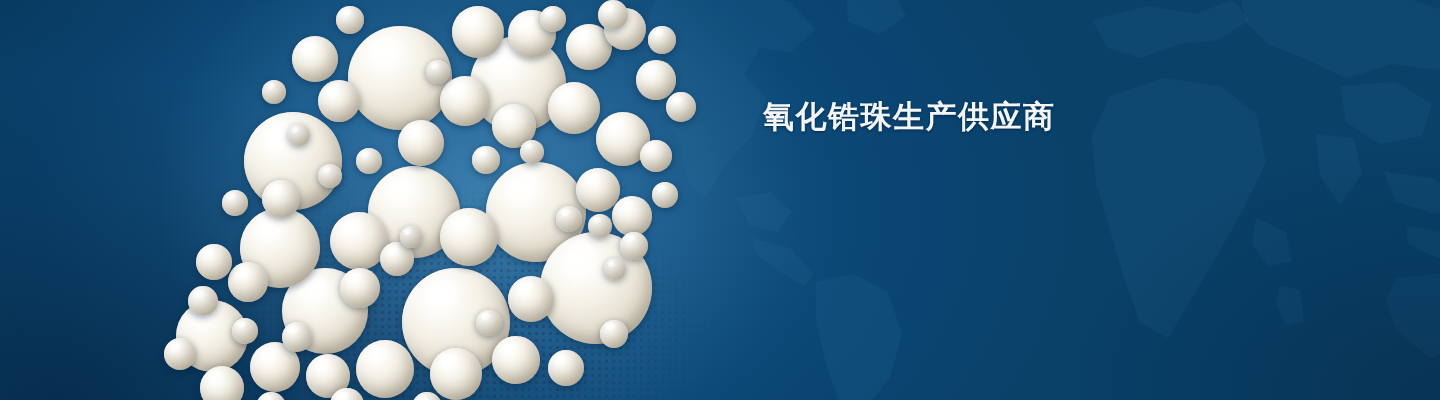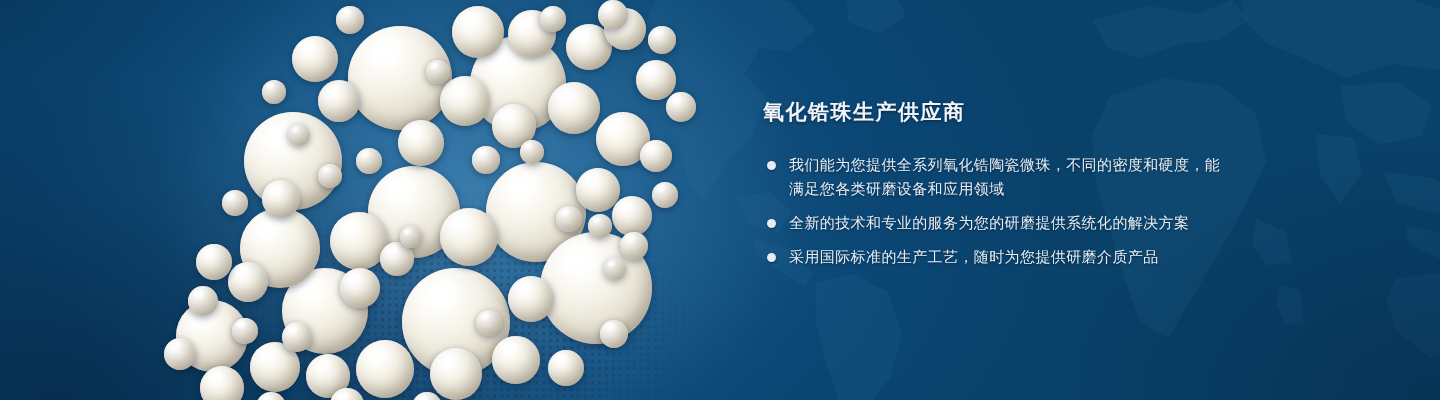--- a/index.html
+++ b/index.html
@@ -106,21 +106,21 @@
 
   
   .content {
     position: absolute;
     left: 763px;
     top: 100px;
     width: 470px;
   }
   .title {
     margin: 0 0 30px 0;
-    font-size: 21px;
+    font-size: 31px;
     line-height: 1.1;
     font-weight: 600;
     color: #f2f6fa;
     letter-spacing: 1.5px;
     text-shadow: 0 1px 3px rgba(0,20,40,0.60);
     white-space: nowrap;
   }
   .bullets { list-style: none; margin: 0; padding: 0; }
   .bullet {
     position: relative;
@@ -257,29 +257,15 @@
     <span class="bead" style="left:600px;top:320px;width:28px;height:28px;"></span>
     <span class="bead" style="left:476px;top:310px;width:26px;height:26px;"></span>
     <span class="bead" style="left:232px;top:318px;width:26px;height:26px;"></span>
     <span class="bead" style="left:330px;top:388px;width:34px;height:34px;"></span>
     <span class="bead" style="left:412px;top:392px;width:30px;height:30px;"></span>
     <span class="bead" style="left:256px;top:392px;width:30px;height:30px;"></span>
   </div>
 
   <div class="content">
     <h1 class="title">氧化锆珠生产供应商</h1>
-    <ul class="bullets">
-      <li class="bullet">
-        <span class="bullet-dot"></span>
-        <span>我们能为您提供全系列氧化锆陶瓷微珠，不同的密度和硬度，能满足您各类研磨设备和应用领域</span>
-      </li>
-      <li class="bullet">
-        <span class="bullet-dot"></span>
-        <span>全新的技术和专业的服务为您的研磨提供系统化的解决方案</span>
-      </li>
-      <li class="bullet">
-        <span class="bullet-dot"></span>
-        <span>采用国际标准的生产工艺，随时为您提供研磨介质产品</span>
-      </li>
-    </ul>
   </div>
 
 </div>
 
 </body></html>

